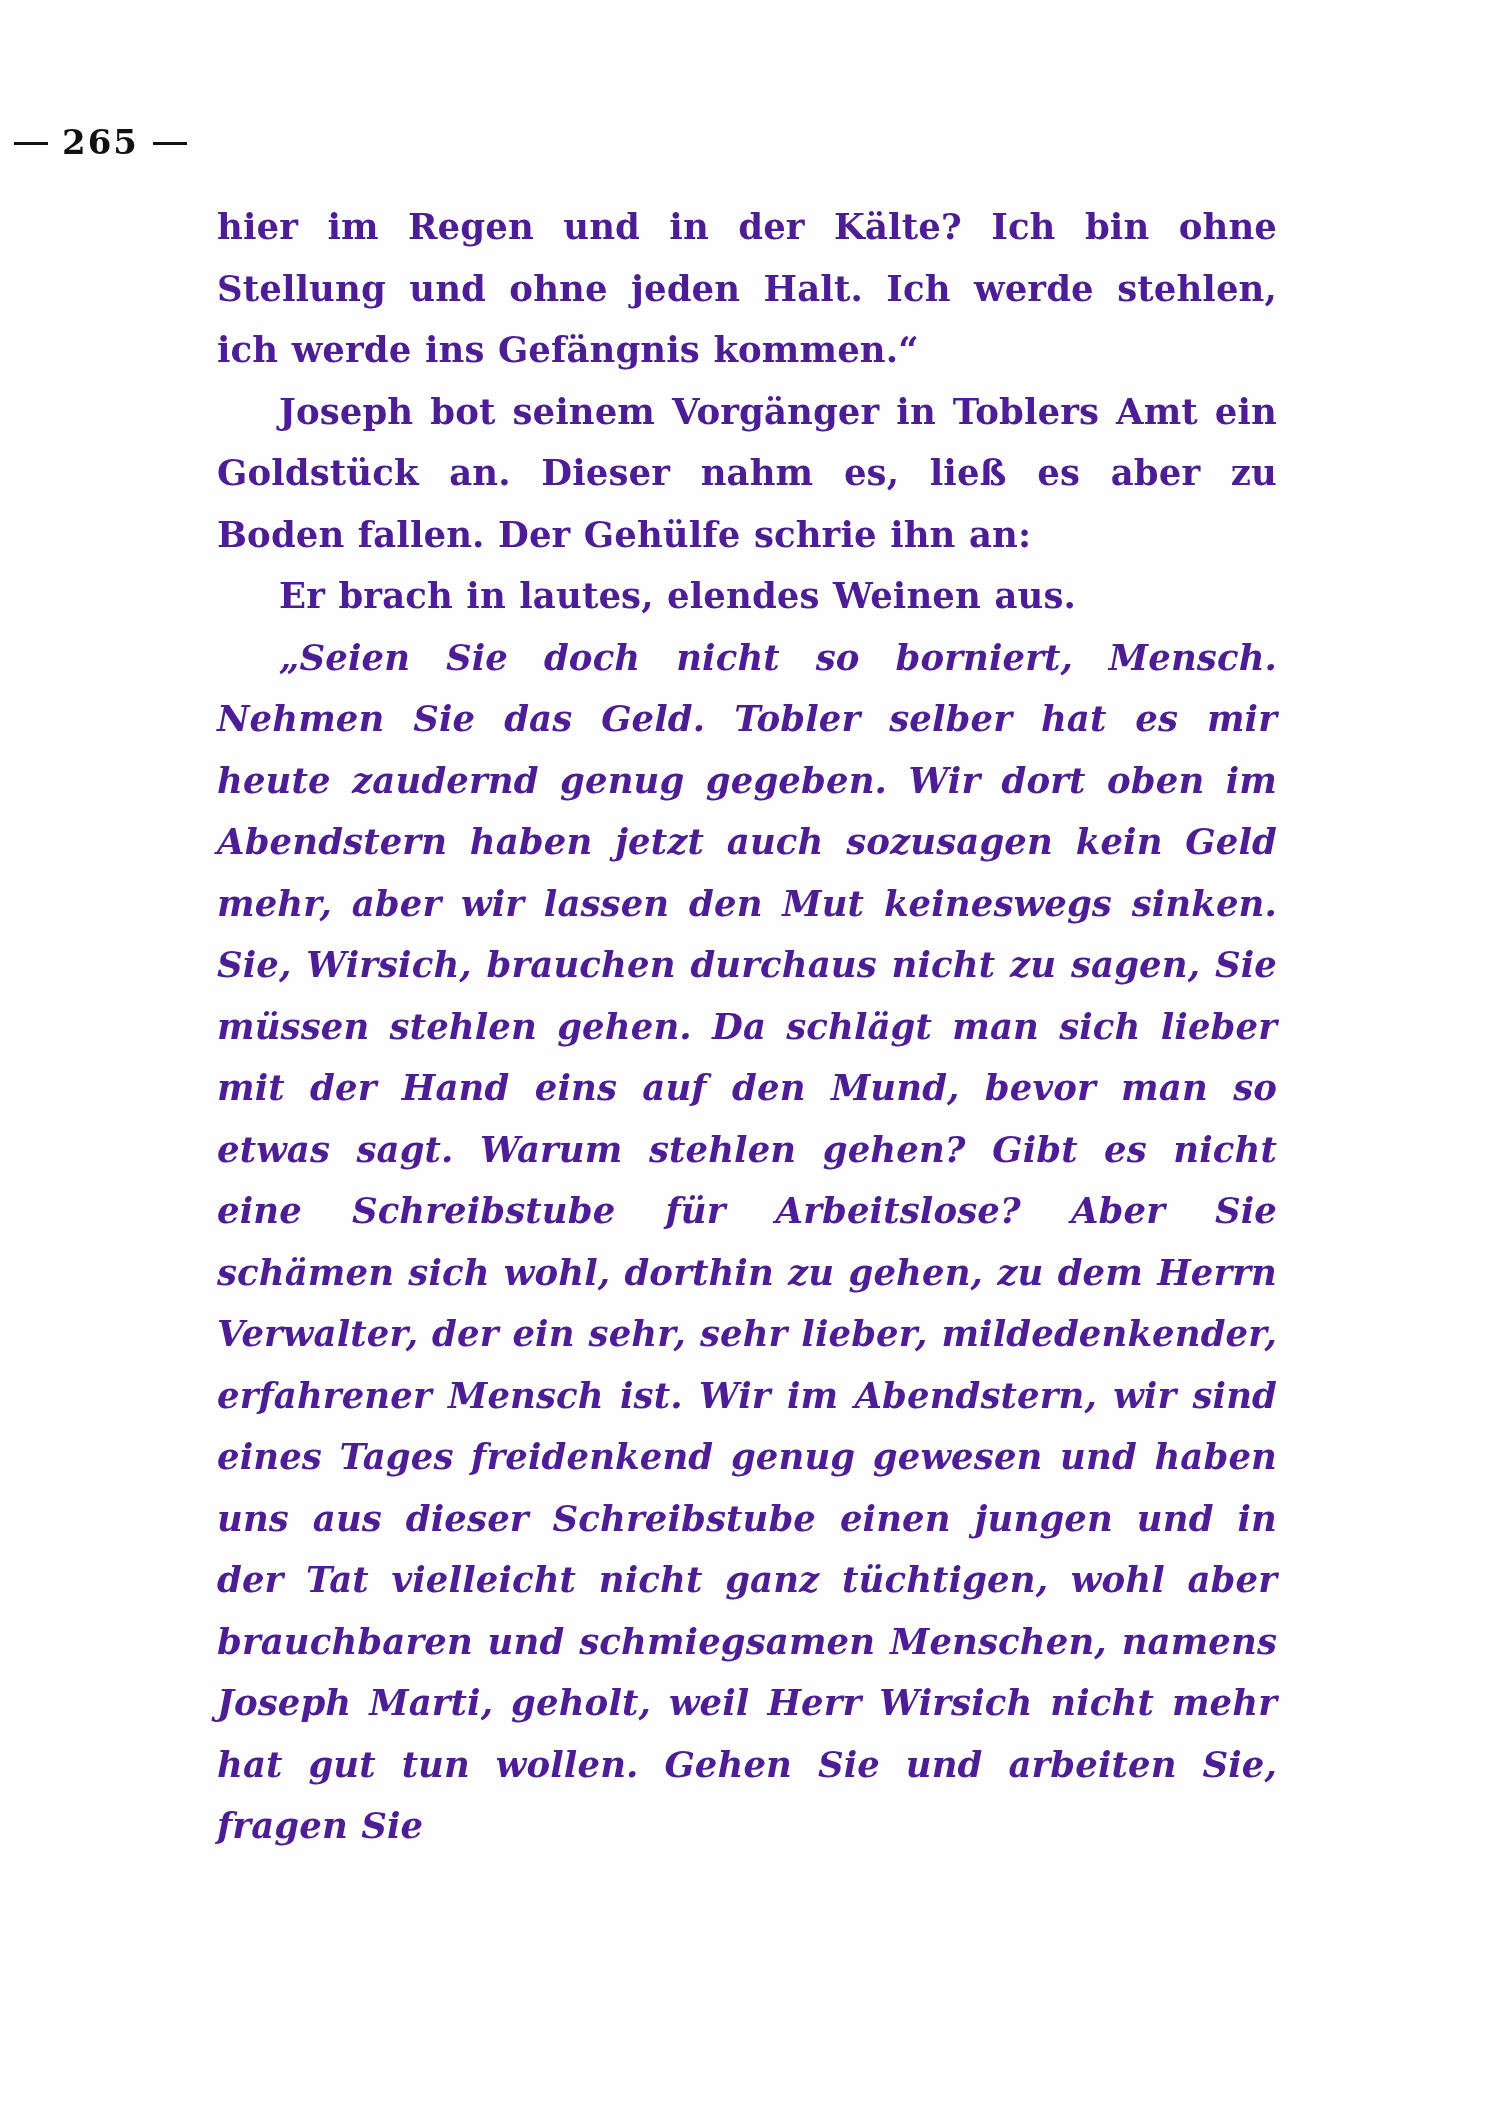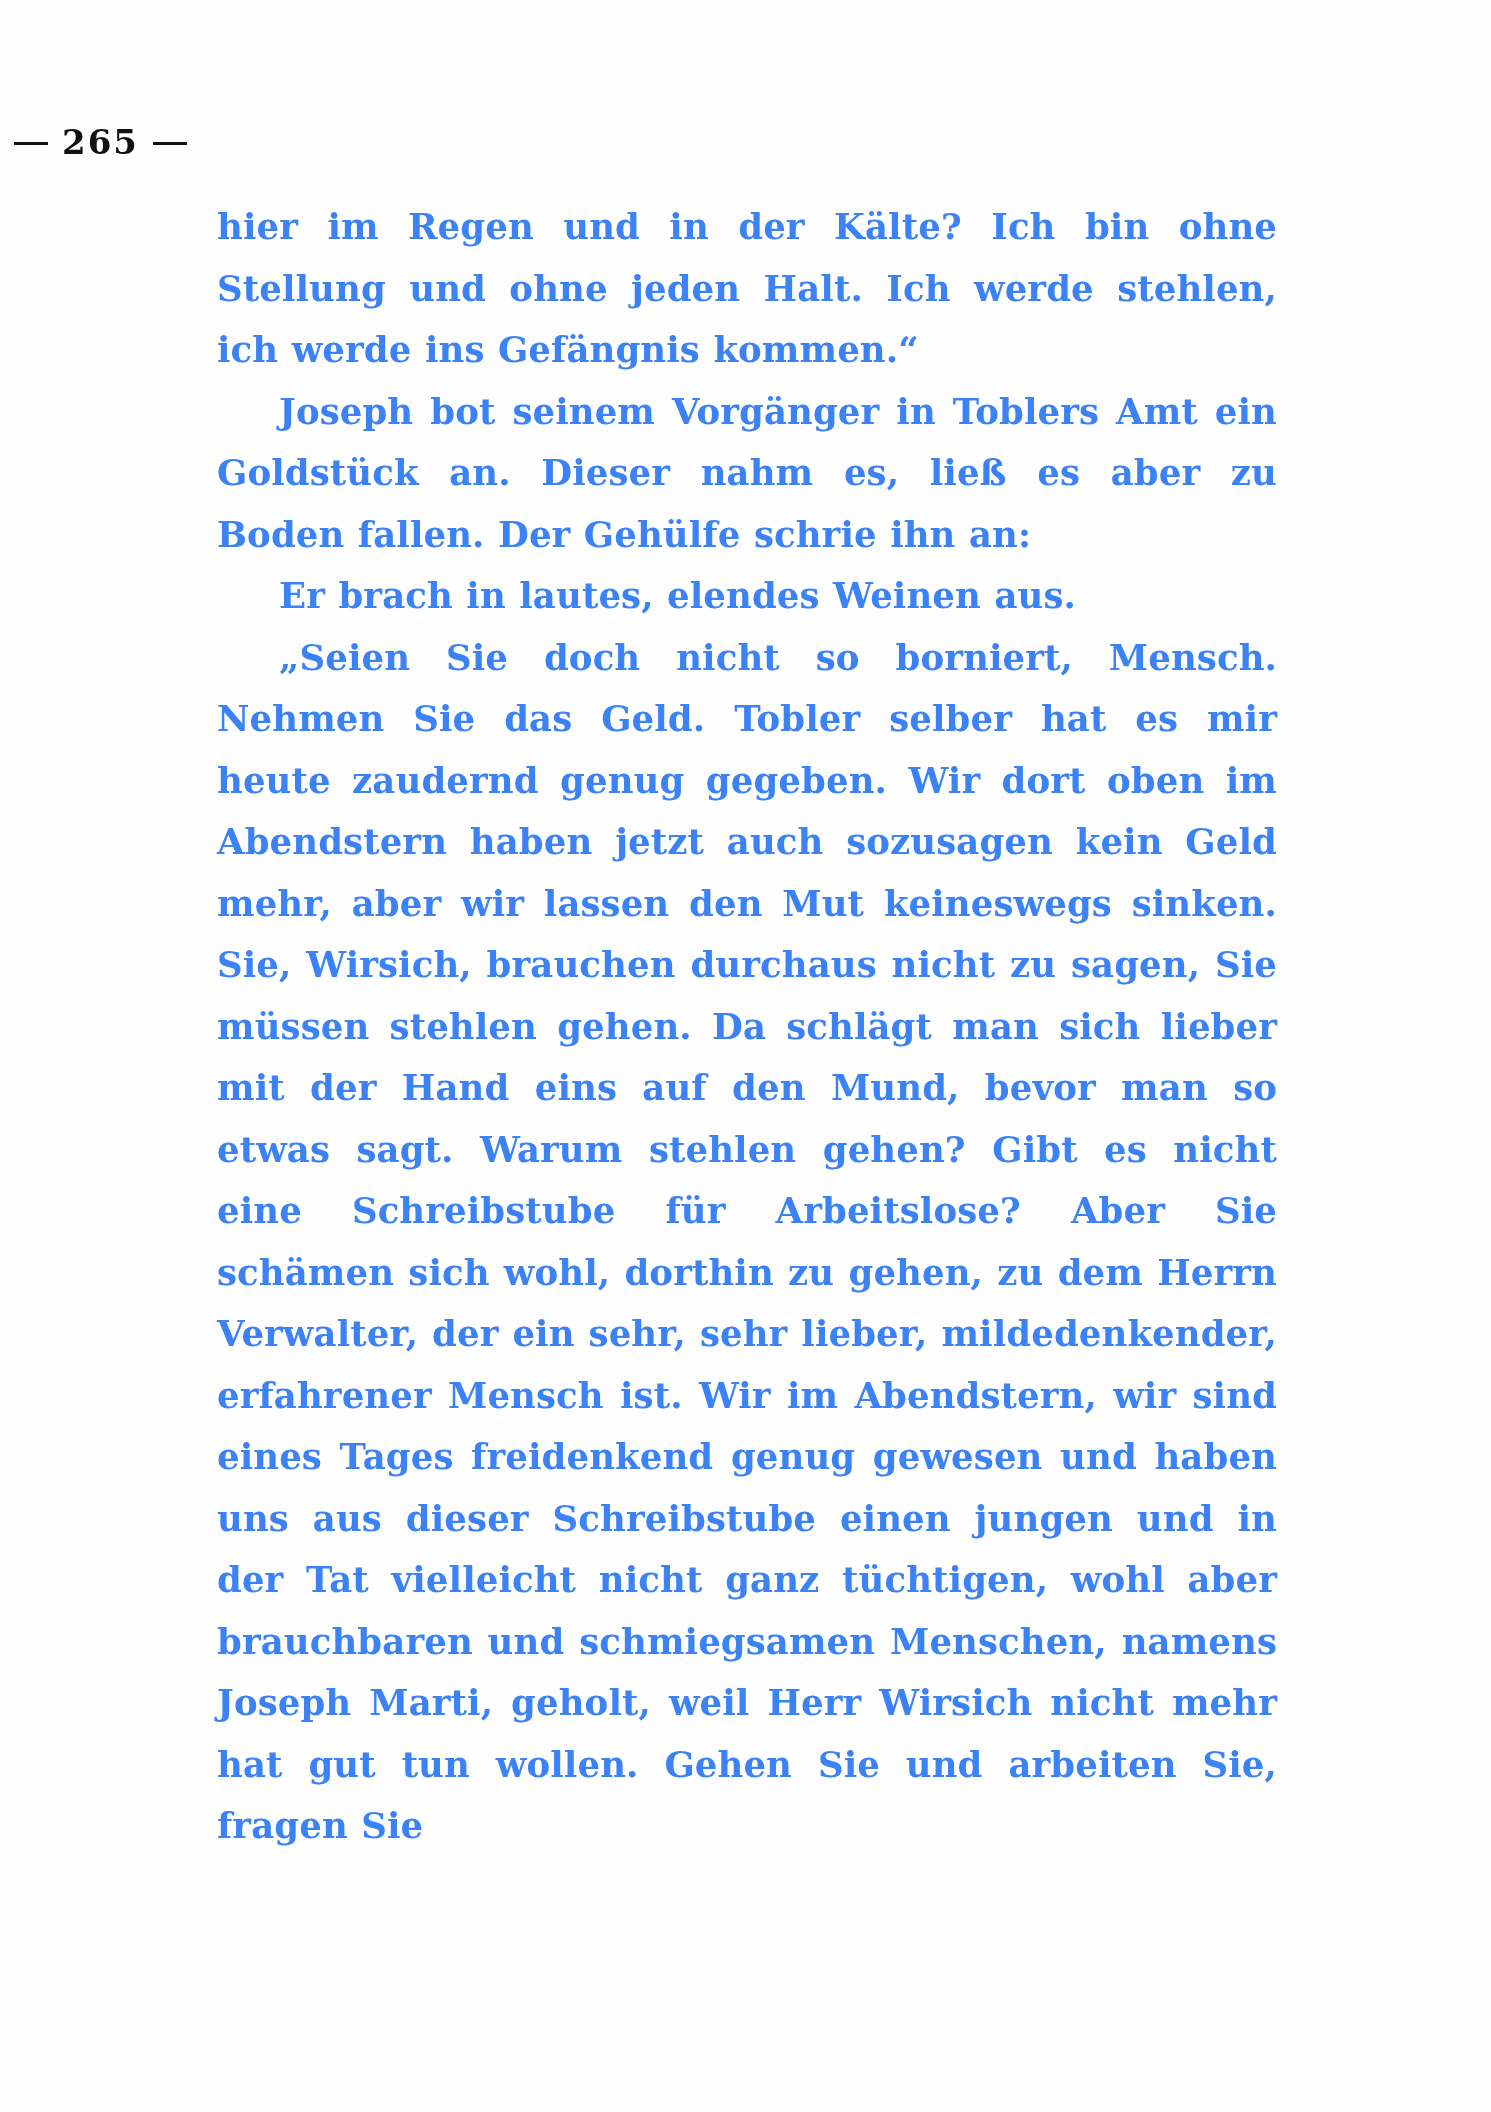--- a/index.html
+++ b/index.html
@@ -53,38 +53,39 @@
   .body-text {
     position: absolute;
     top: 196px;
     left: 217px;
     width: 1060px;
     font-size: 35.5px;
     line-height: 61.5px;
     text-align: justify;
     text-justify: inter-word;
     font-family: "DejaVu Serif", serif;
-    color: #3b82f6;
+    color: #4c1d95;
     -webkit-font-smoothing: antialiased;
   }
 
   
   .body-text p {
     margin: 0;
     text-align: justify;
     font-weight: 600;
     letter-spacing: 0.1px;
     word-spacing: 1px;
     transform-origin: left top;
   }
   .body-text p.indent {
     text-indent: 62px;
   }
   .body-text p:last-child {
     text-align: justify;
+    font-style: italic;
   }
 
   .para-block {
     filter: none;
   }
 </style>
 </head>
 <body>
 
 <div class="page">

